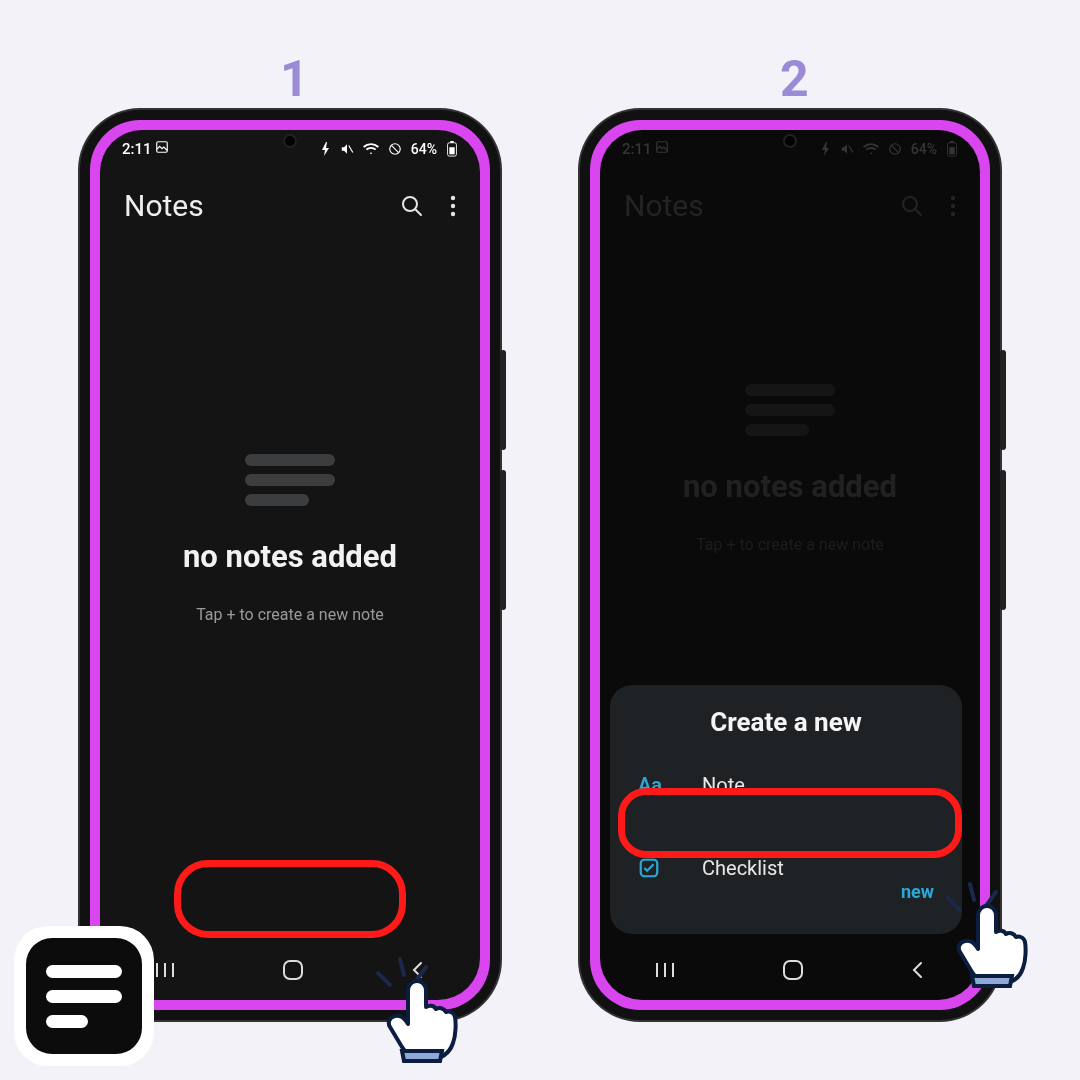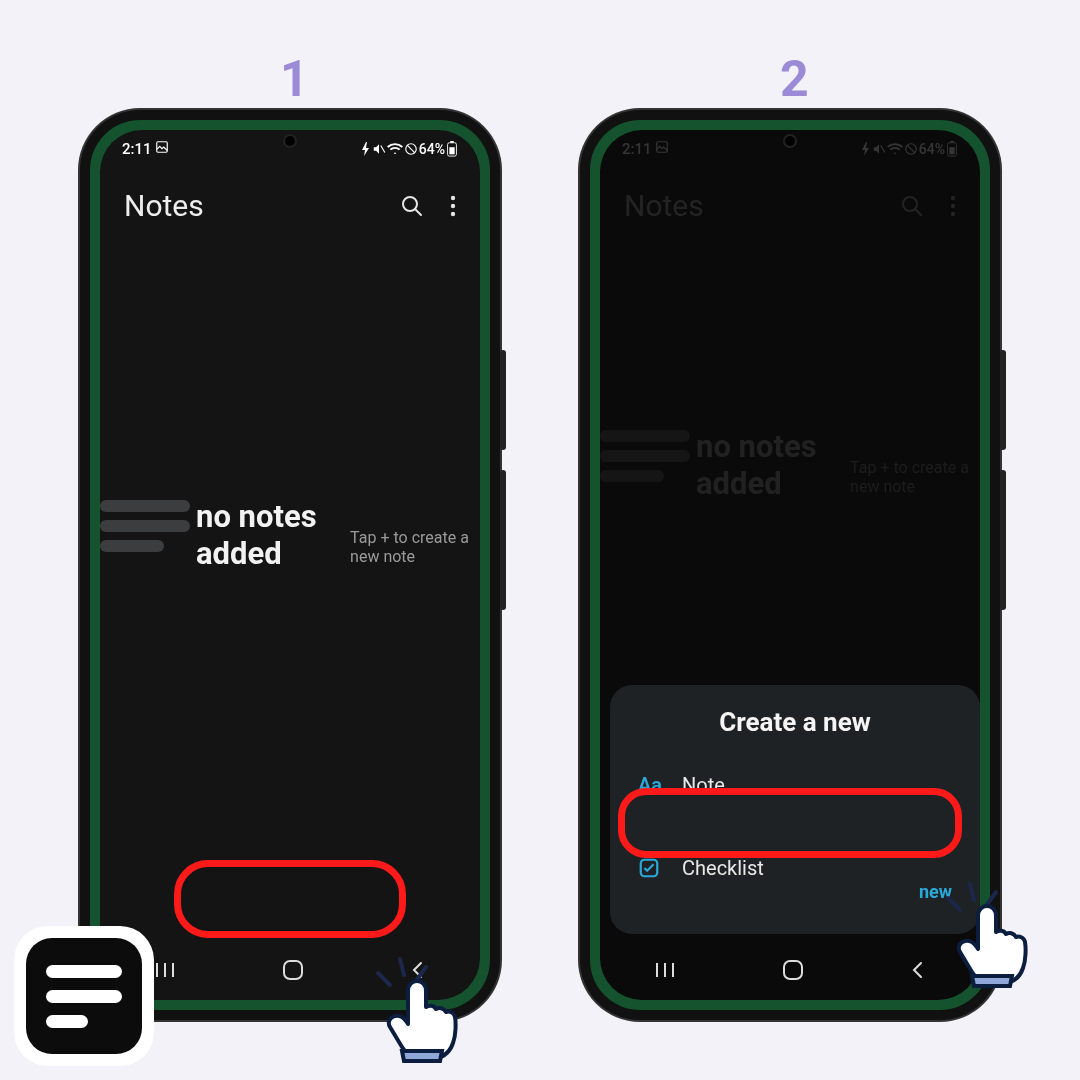--- a/index.html
+++ b/index.html
@@ -11,21 +11,21 @@
   }
   .step-num {
     position: absolute; top: 50px;
     font-size: 50px; font-weight: 700; color: #9b8bd6;
   }
   .step-num.n1 { left: 280px; }
   .step-num.n2 { left: 780px; }
 
   .phone {
     position: absolute; top: 120px; width: 400px; height: 890px;
-    border-radius: 50px; background: #14532d;
+    border-radius: 50px; background: #d946ef;
     box-shadow: 0 0 0 10px #111, 0 0 0 12px #333;
   }
   .phone.p1 { left: 90px; }
   .phone.p2 { left: 590px; }
   .side-btn {
     position: absolute; background:#222; border-radius:4px;
   }
   .phone .pwr { right:-16px; top:230px; width:6px; height:100px;}
   .phone .vol { right:-16px; top:350px; width:6px; height:140px;}
 
@@ -39,34 +39,34 @@
   .camera {
     position:absolute; top:14px; left:50%; transform:translateX(-50%);
     width:14px; height:14px; background:#000; border:2px solid #222; border-radius:50%;
     z-index:5;
   }
 
   .statusbar {
     display:flex; justify-content:space-between; align-items:center;
     padding: 10px 22px 4px; font-size:15px; font-weight:500;
   }
-  .statusbar .right { display:flex; gap:1px; align-items:center; font-size:14px;}
+  .statusbar .right { display:flex; gap:9px; align-items:center; font-size:14px;}
   .ic { display:inline-flex; }
 
   .appbar {
     display:flex; justify-content:space-between; align-items:center;
     padding: 26px 24px 10px;
     gap: 15px;
   }
   .appbar .title { font-size:30px; font-weight:400; color:#eee;}
   .appbar .actions { display:flex; gap:26px; align-items:center; color:#ddd;}
 
   .empty {
     position:absolute; top:0; left:0; right:0; bottom:0;
-    display:flex; flex-direction:row; align-items:center; justify-content:center;
+    display:flex; flex-direction:column; align-items:center; justify-content:center;
     gap:6px; padding-bottom:60px;
   }
   .empty .glyph { margin-bottom:18px; }
   .empty .glyph .bar { background:#3b3d3f; height:12px; border-radius:6px; margin:8px auto;}
   .empty .glyph .b1{width:90px;} .empty .glyph .b2{width:90px;} .empty .glyph .b3{width:64px; margin-left:0;}
   .empty h2 { font-size:31px; font-weight:700; color:#f2f2f2;}
   .empty p { font-size:16px; color:#9a9a9a; margin-top:24px;}
 
   .create-btn {
     position:absolute; bottom:80px; left:50%; transform:translateX(-50%);
@@ -78,27 +78,27 @@
     pointer-events:none; z-index:6;
   }
 
   .navbar {
     position:absolute; bottom:0; left:0; right:0; height:56px;
     display:flex; justify-content:space-around; align-items:center;
     color:#ccc;
   }
 
   .sheet {
-    position:absolute; left:10px; right:0; bottom:66px;
+    position:absolute; left:10px; right:18px; bottom:66px;
     background:#1f2224; border-radius:22px; padding:22px 14px 14px;
     z-index:4;
   }
   .sheet h3 { text-align:center; font-size:26px; font-weight:700; color:#f5f5f5; margin-bottom:18px;}
   .sheet .row {
-    display:flex; align-items:center; gap:16px;
+    display:flex; align-items:center; gap:36px;
     padding:18px 14px; border-radius:18px; color:#e8e8e8; font-size:20px;
     position:relative;
   }
   .sheet .row .lead { width:28px; color:#2aa8d8; font-weight:600;}
   .sheet .row .tag {
     margin-left:auto; color:#2aa8d8; font-weight:700; font-size:18px;margin-top:48px;
   }
 
   .app-badge {
     position:absolute; left:14px; bottom:14px;

